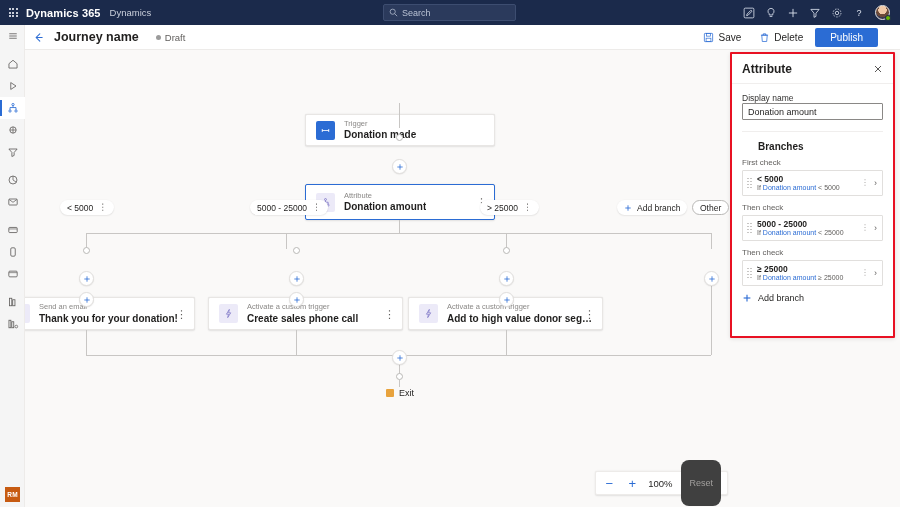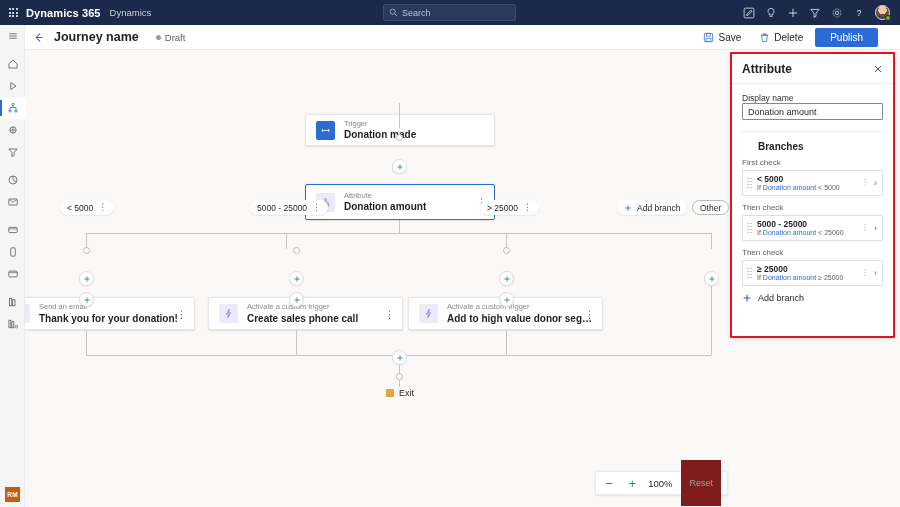--- a/index.html
+++ b/index.html
@@ -85,21 +85,21 @@
   .pill.outline { background:#fff; border:1px solid #b9b8b6; box-shadow:none; }
   .pill.addbr .ptxt { color:#201f1e; }
 
   .exitwrap { position:absolute; display:flex; align-items:center; gap:5px; z-index:5; }
   .exitflag { width:8px; height:8px; background:#e8a33d; border-radius:1px; }
   .exitlbl { font-size:9px; color:#201f1e; }
 
   .zoombar { position:absolute; right:172px; bottom:12px; height:24px; background:#fff; border:1px solid #edebe9; border-radius:2px; display:flex; align-items:center; padding:0 6px; gap:9px; box-shadow:0 .6px 1.8px rgba(0,0,0,.10); }
   .zb-ico { width:14px; height:14px; display:flex; align-items:center; justify-content:center; cursor:pointer; color:#2b6cd4; font-size:13px; line-height:1; }
   .zb-pct { font-size:9.5px; color:#201f1e; }
-  .zb-reset { font-size:9px; color:#a19f9d; background:#7f1d1d; padding:18px 8px; border-radius:0; cursor:pointer; }
+  .zb-reset { font-size:9px; color:#a19f9d; background:#404040; padding:18px 8px; border-radius:8px; cursor:pointer; }
 
   
   .panel { position:absolute; top:52px; right:5px; width:165px; height:286px; background:#fff; border:2px solid #e81123; border-radius:1px; box-shadow:0 1px 4px rgba(0,0,0,.10); overflow:hidden; }
   .panel-hd { height:30px; display:flex; align-items:center; justify-content:space-between; padding:0 10px; border-bottom:1px solid #f0eeed; }
   .panel-title { font-size:12px; font-weight:600; color:#201f1e; }
   .panel-close { cursor:pointer; color:#201f1e; font-size:12px; line-height:1; }
   .panel-body { padding:9px 10px 0 10px; }
   .fld-label { font-size:8.5px; color:#323130; }
   .fld-input { height:17px; border:1px solid #8a8886; border-radius:1px; display:flex; align-items:center; padding:0 5px; font-size:9px; color:#201f1e; background:#fff; }
   .sect-div { height:1px; background:#f0eeed; margin:11px 0 0 0; }

